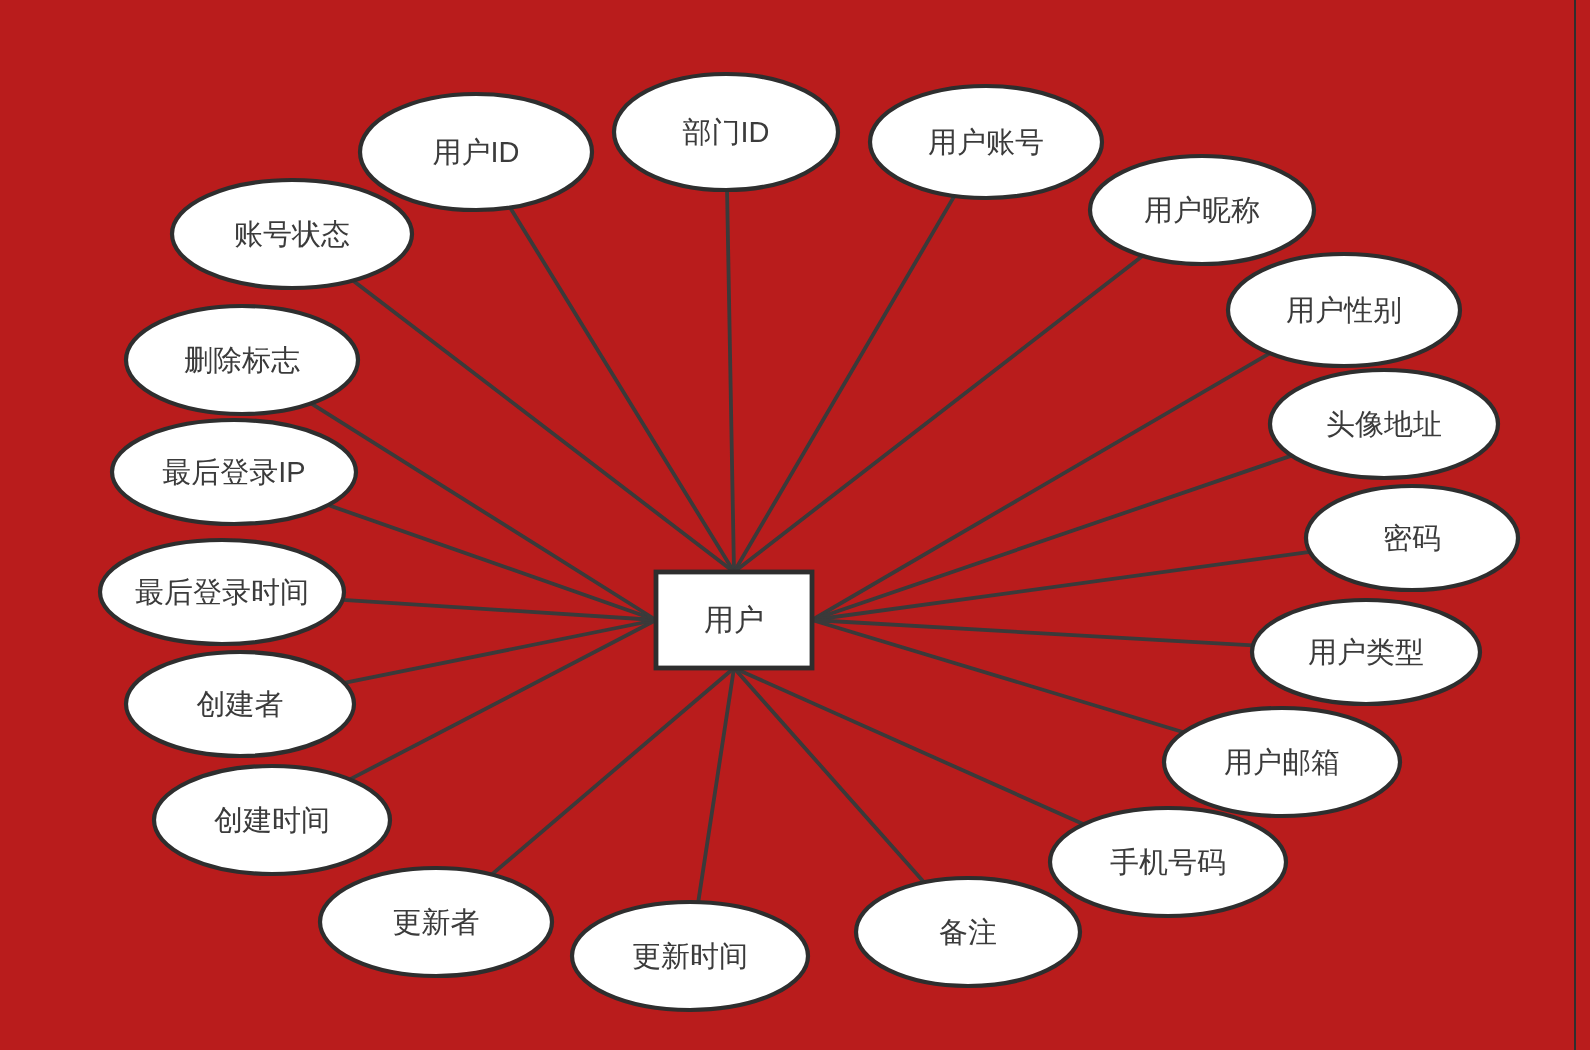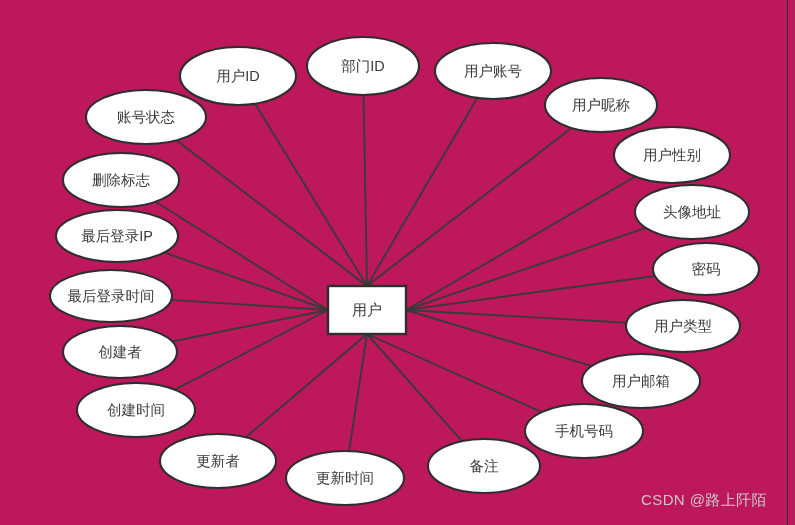--- a/index.html
+++ b/index.html
@@ -4,21 +4,21 @@
 <style>
   html, body {
     margin: 0;
     padding: 0;
     background: #ffffff;
   }
   #canvas {
     position: relative;
     width: 795px;
     height: 525px;
-    background: #be185d;
+    background: #b91c1c;
     overflow: hidden;
     font-family: "Liberation Sans", "DejaVu Sans", sans-serif;
   }
   #frame-border {
     position: absolute;
     top: 0;
     right: 7px;
     width: 1px;
     height: 525px;
     background: #2f2f2f;
@@ -177,15 +177,14 @@
         </g>
       </g>
     <g id="entity-layer">
       <rect id="entity-rect" class="entity-rect" x="328" y="286" width="78" height="48"></rect>
       <text id="entity-text" class="entity-label" x="367" y="311">用户</text>
     </g>
   </svg>
 
   <div id="frame-border"></div>
 
-  <div id="watermark">CSDN @路上阡陌</div>
 
 </div>
 
 </body></html>

